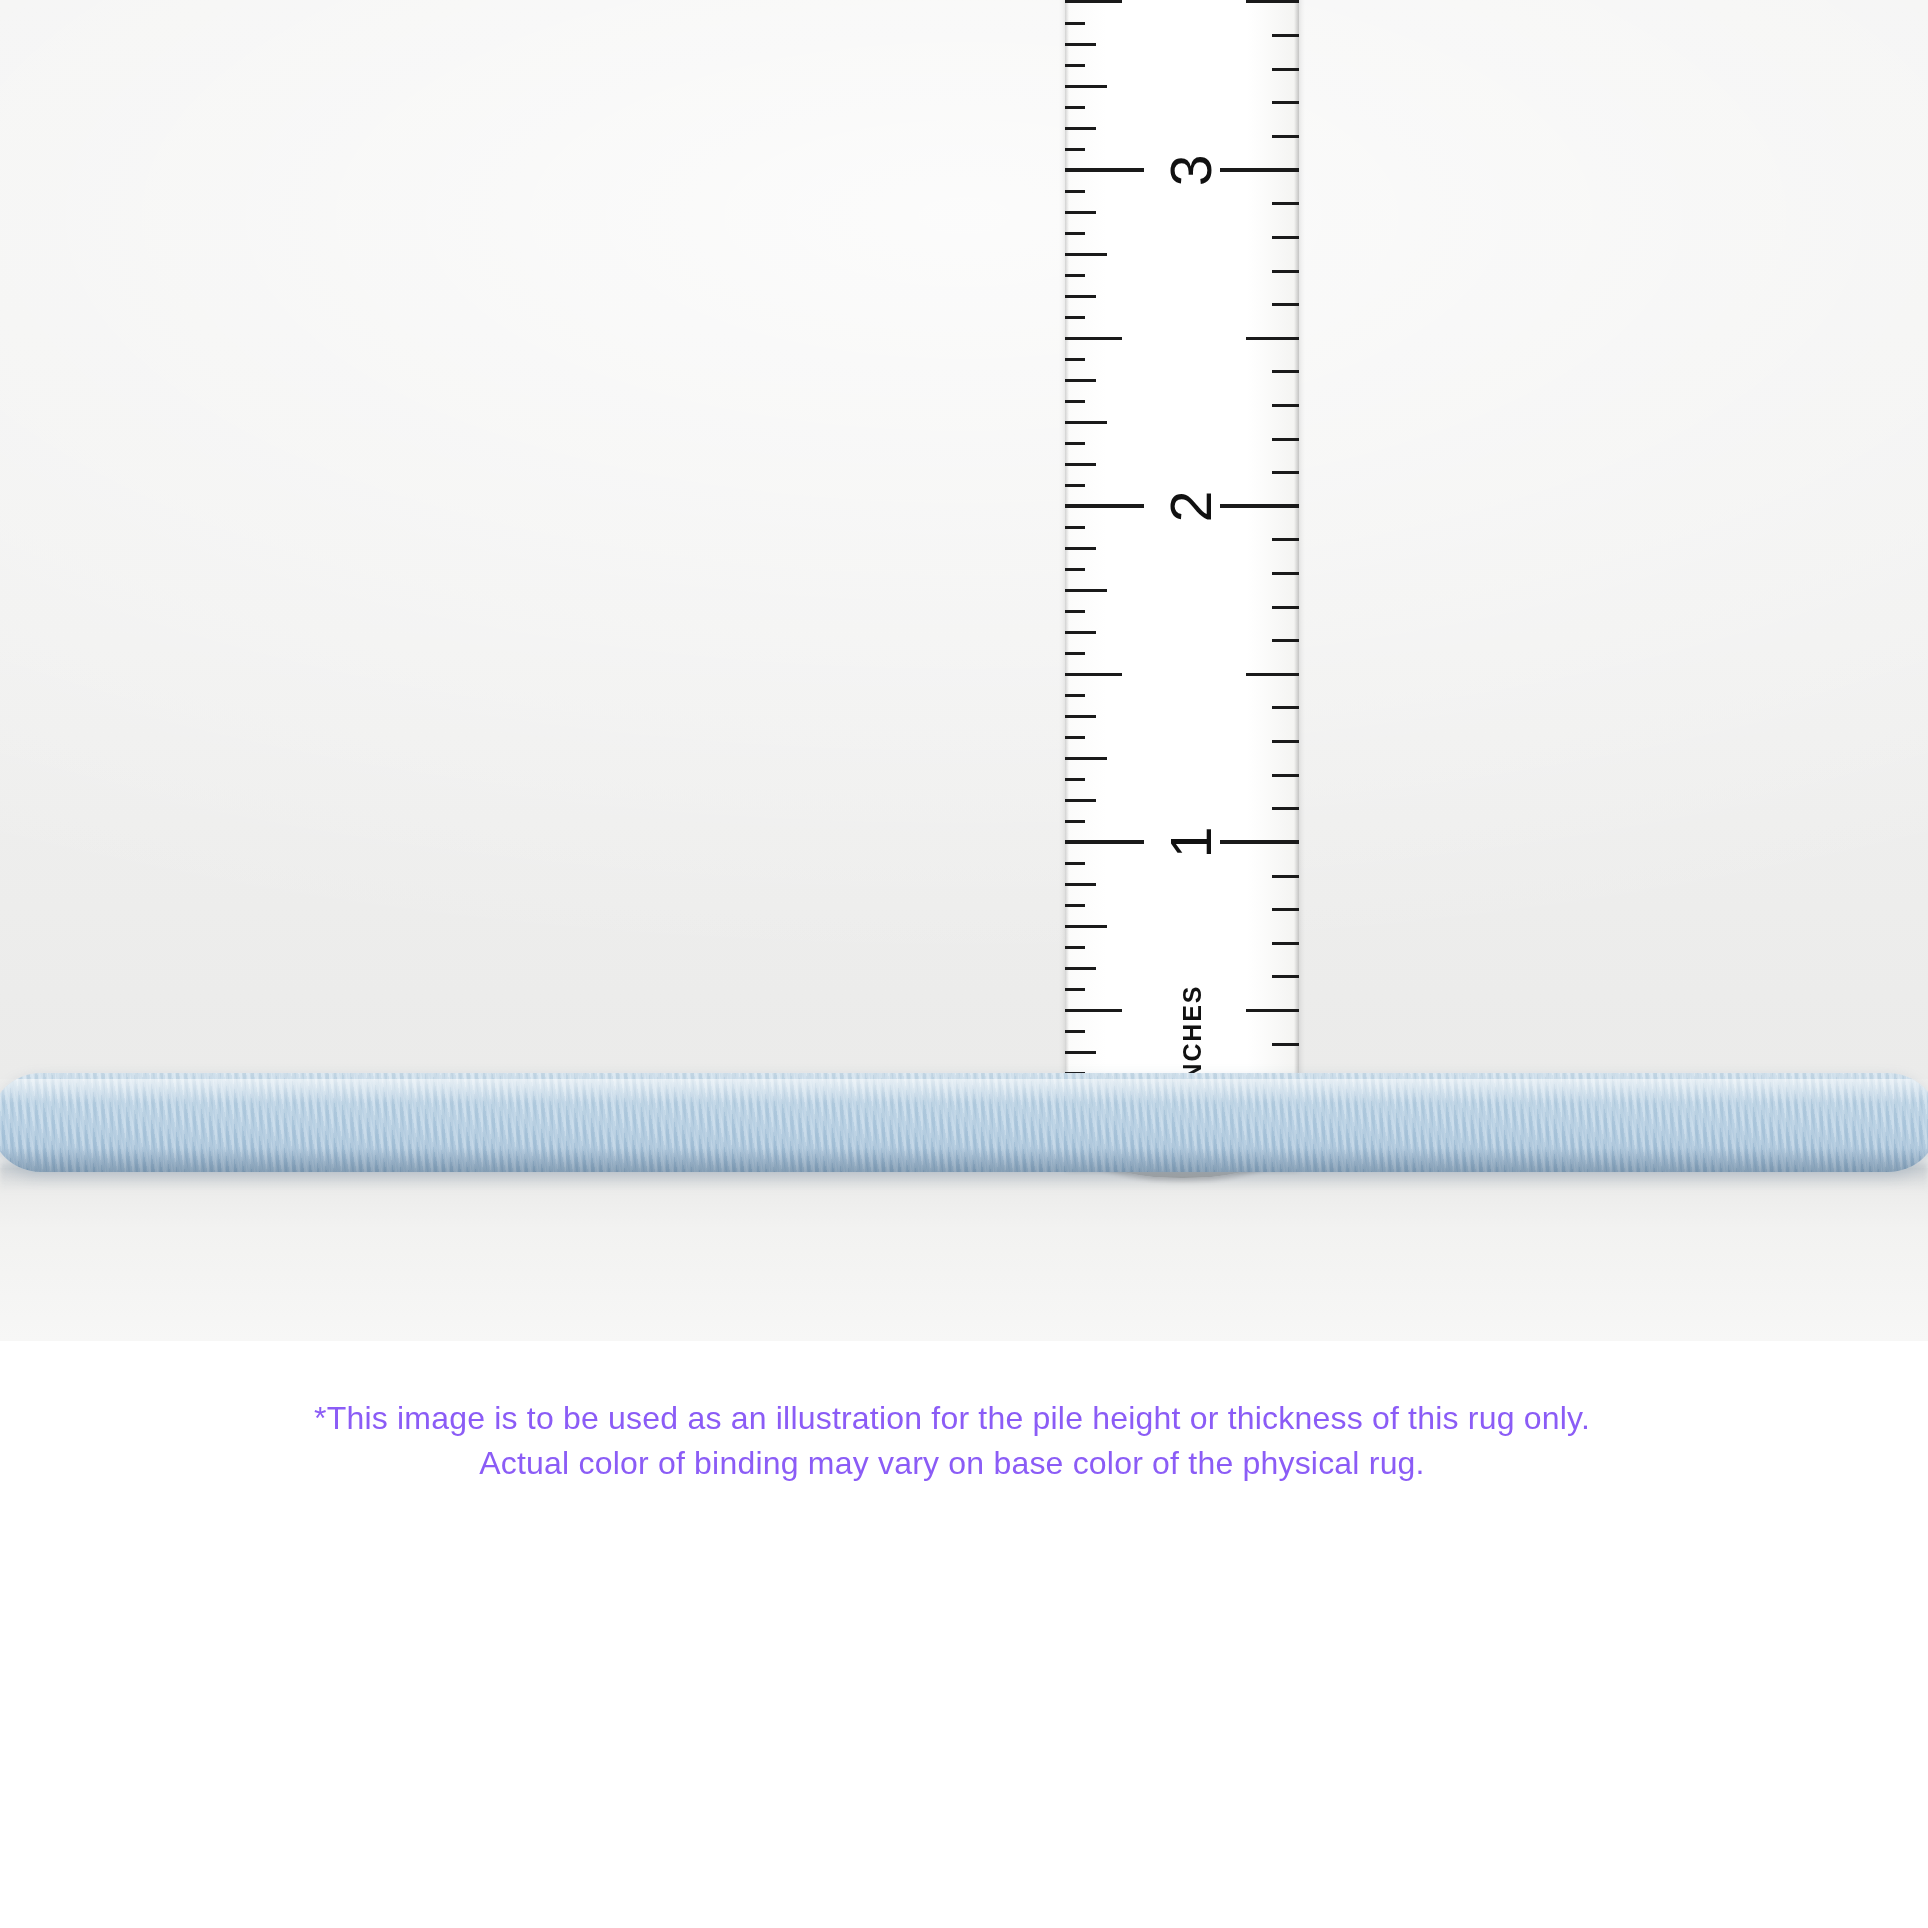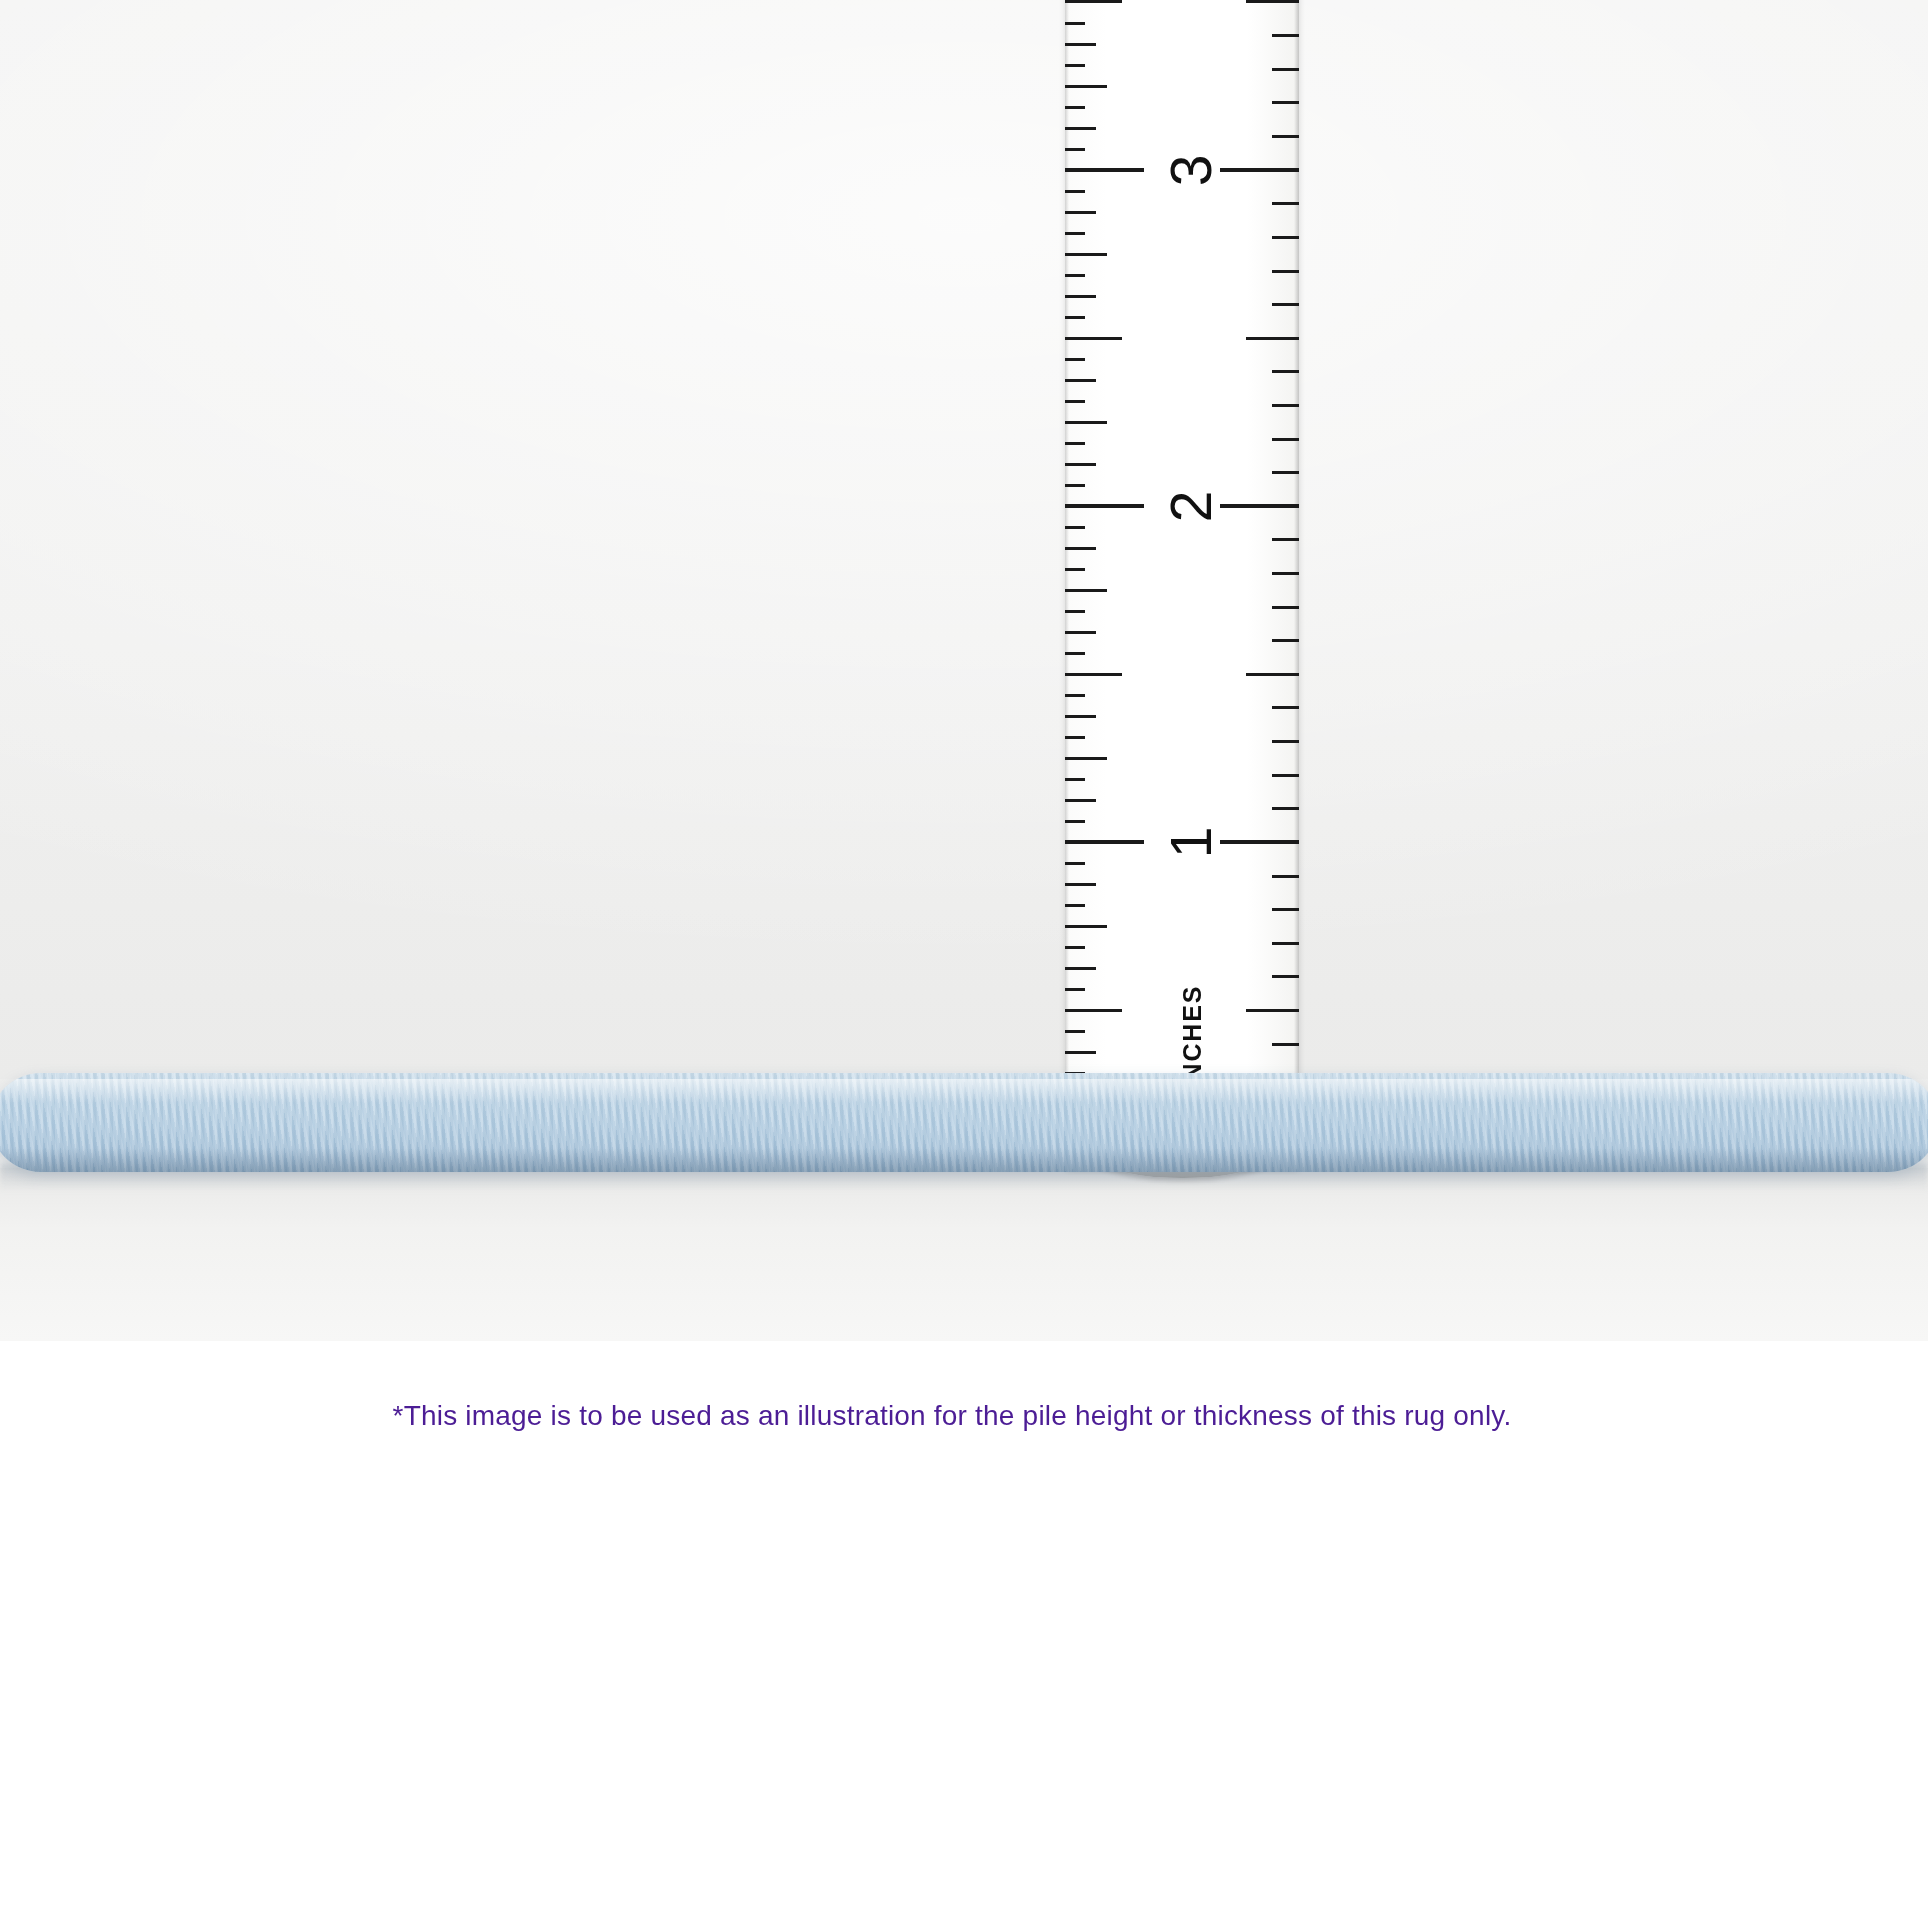--- a/index.html
+++ b/index.html
@@ -197,23 +197,23 @@
     background: linear-gradient(180deg, rgba(255,255,255,0.85), rgba(255,255,255,0));
   }
 
   
   .caption {
     position: absolute;
     left: 0;
     top: 1396px;
     width: 1904px;
     text-align: center;
-    color: #4c1d95;
+    color: #8b5cf6;
     font-family: "Liberation Sans", sans-serif;
-    font-size: 28px;
+    font-size: 32px;
     line-height: 1.42;
     letter-spacing: 0.2px;
   }
   .caption .line {
     display: block;
     white-space: nowrap;
   }
 </style>
 </head>
 <body>
@@ -333,16 +333,17 @@
       <div class="weave"></div>
       <div class="weave2"></div>
       <div class="topsheen"></div>
       <div class="botshade"></div>
     </div>
 
   </div>
 
   <div class="caption">
     <span class="line">*This image is to be used as an illustration for the pile height or thickness of this rug only.</span>
+    <span class="line">Actual color of binding may vary on base color of the physical rug.</span>
   </div>
 
 </div>
 
 
 </body></html>

